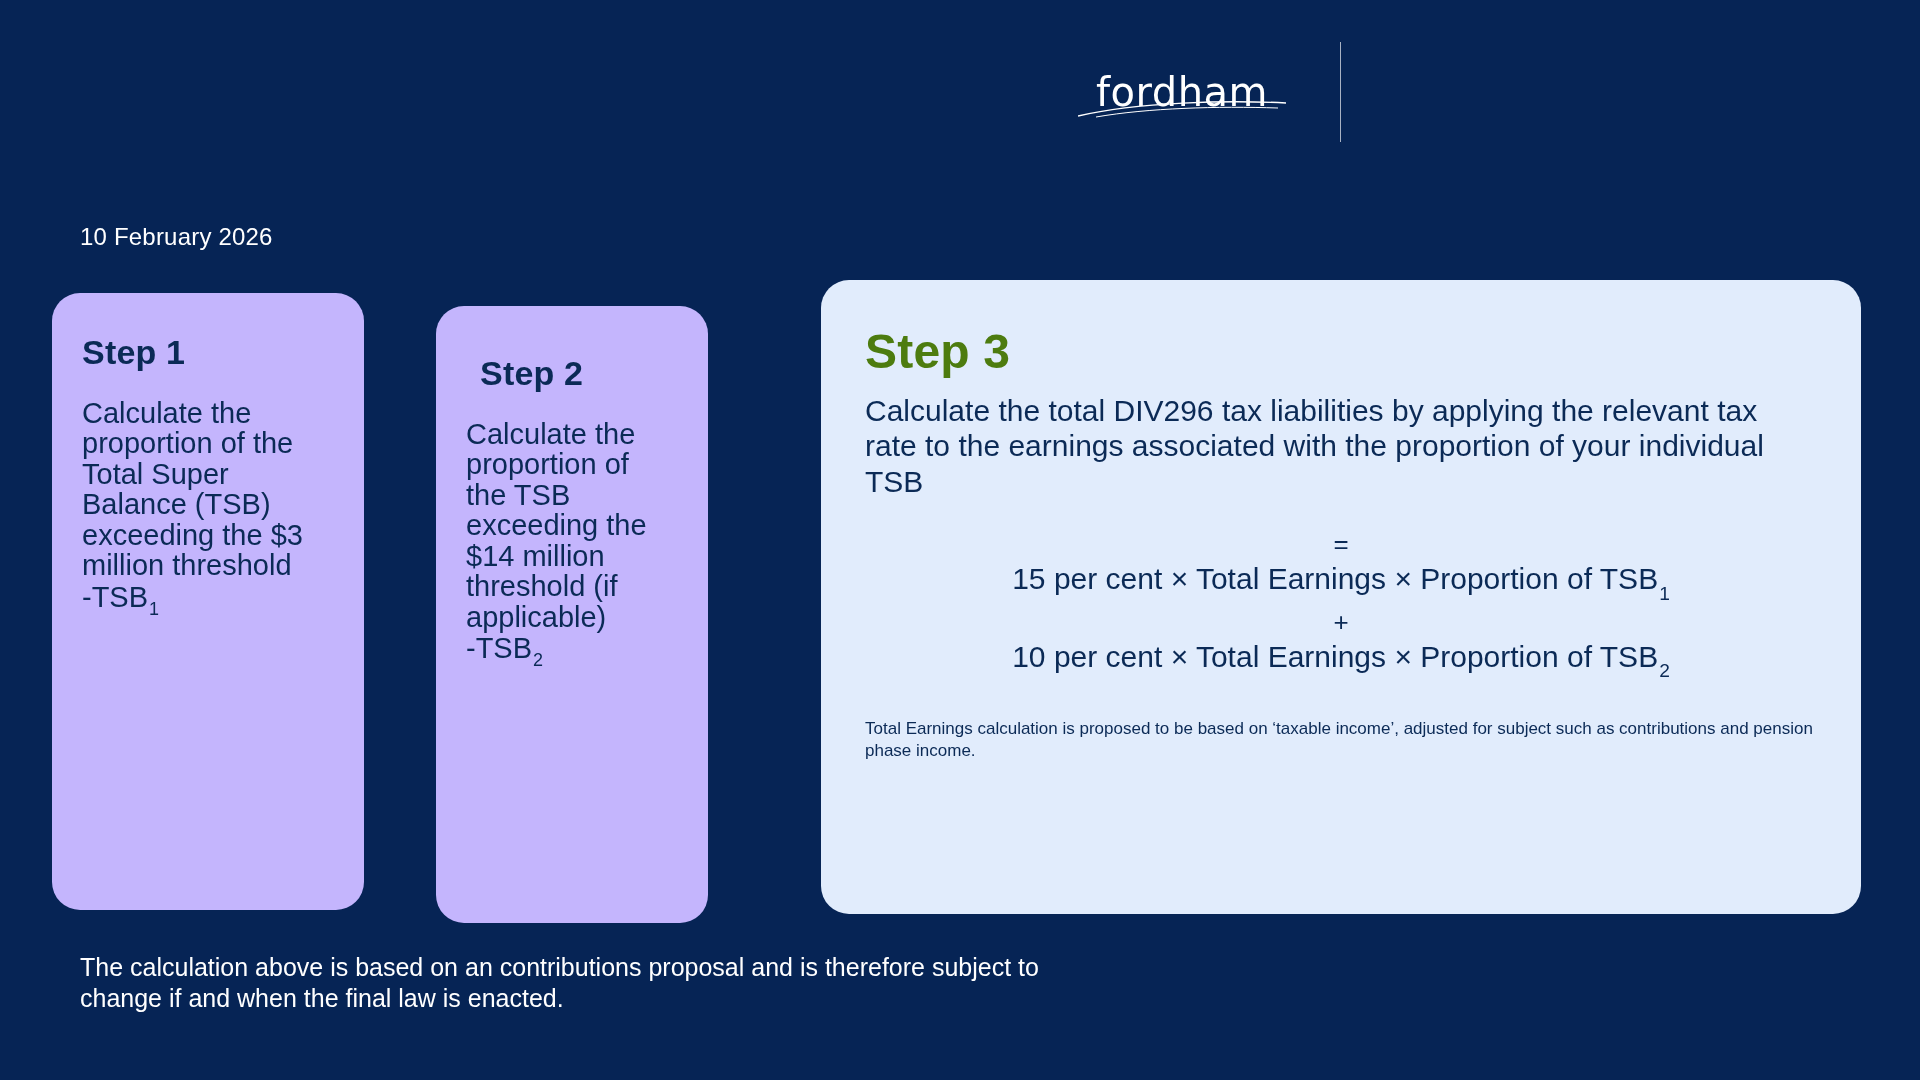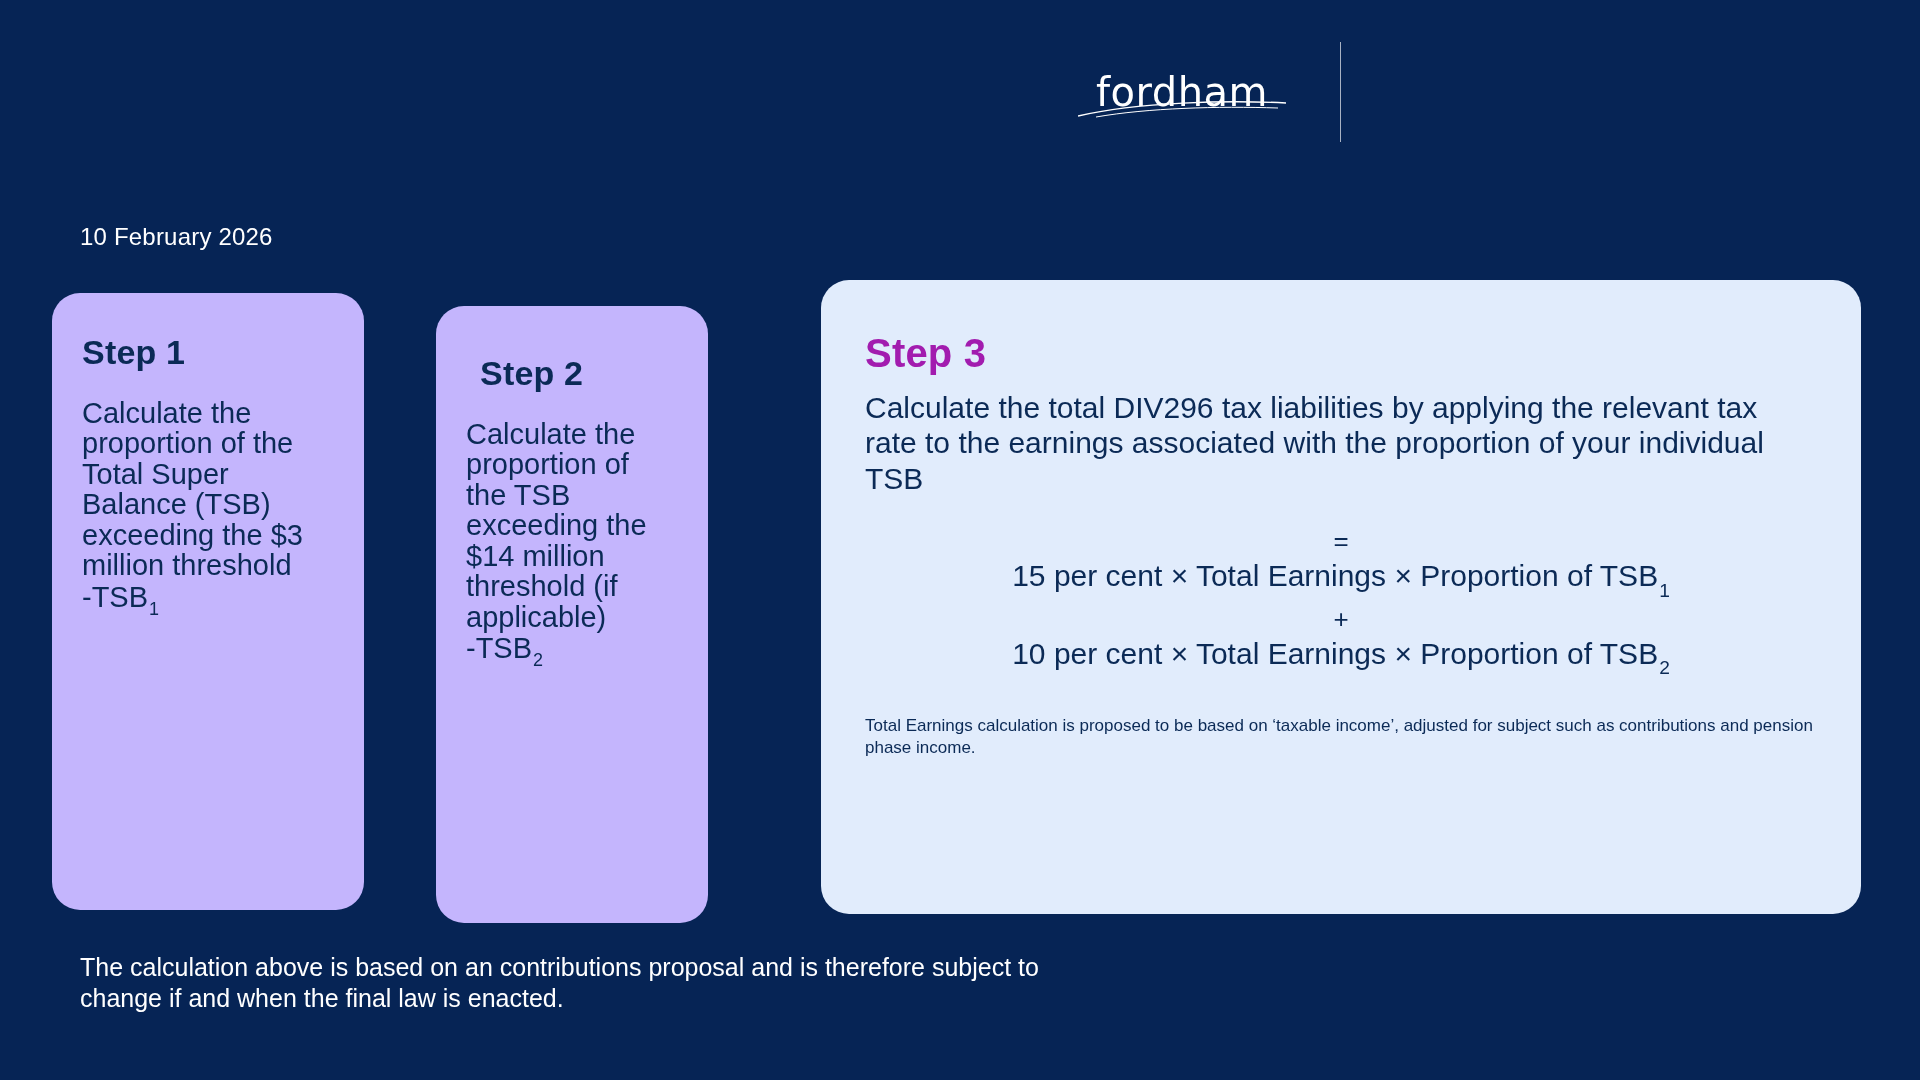--- a/index.html
+++ b/index.html
@@ -119,23 +119,23 @@
     font-size: 34px;
     letter-spacing: 0.2px;
     margin: 0 0 26px 0;
     color: #0b2a56;
   }
   .card-2 .step-title {
     margin-left: 14px;
   }
   .step-title-big {
     font-weight: bold;
-    font-size: 40px;
-    color: #a21caf;
-    margin: 7px 0 14px 0;
+    font-size: 48px;
+    color: #4d7c0f;
+    margin: 0 0 14px 0;
     letter-spacing: 0.2px;
   }
   .step-body {
     font-size: 29px;
     line-height: 1.05;
     color: #0b2a56;
   }
   .step-body-3 {
     font-size: 30px;
     line-height: 1.18;

